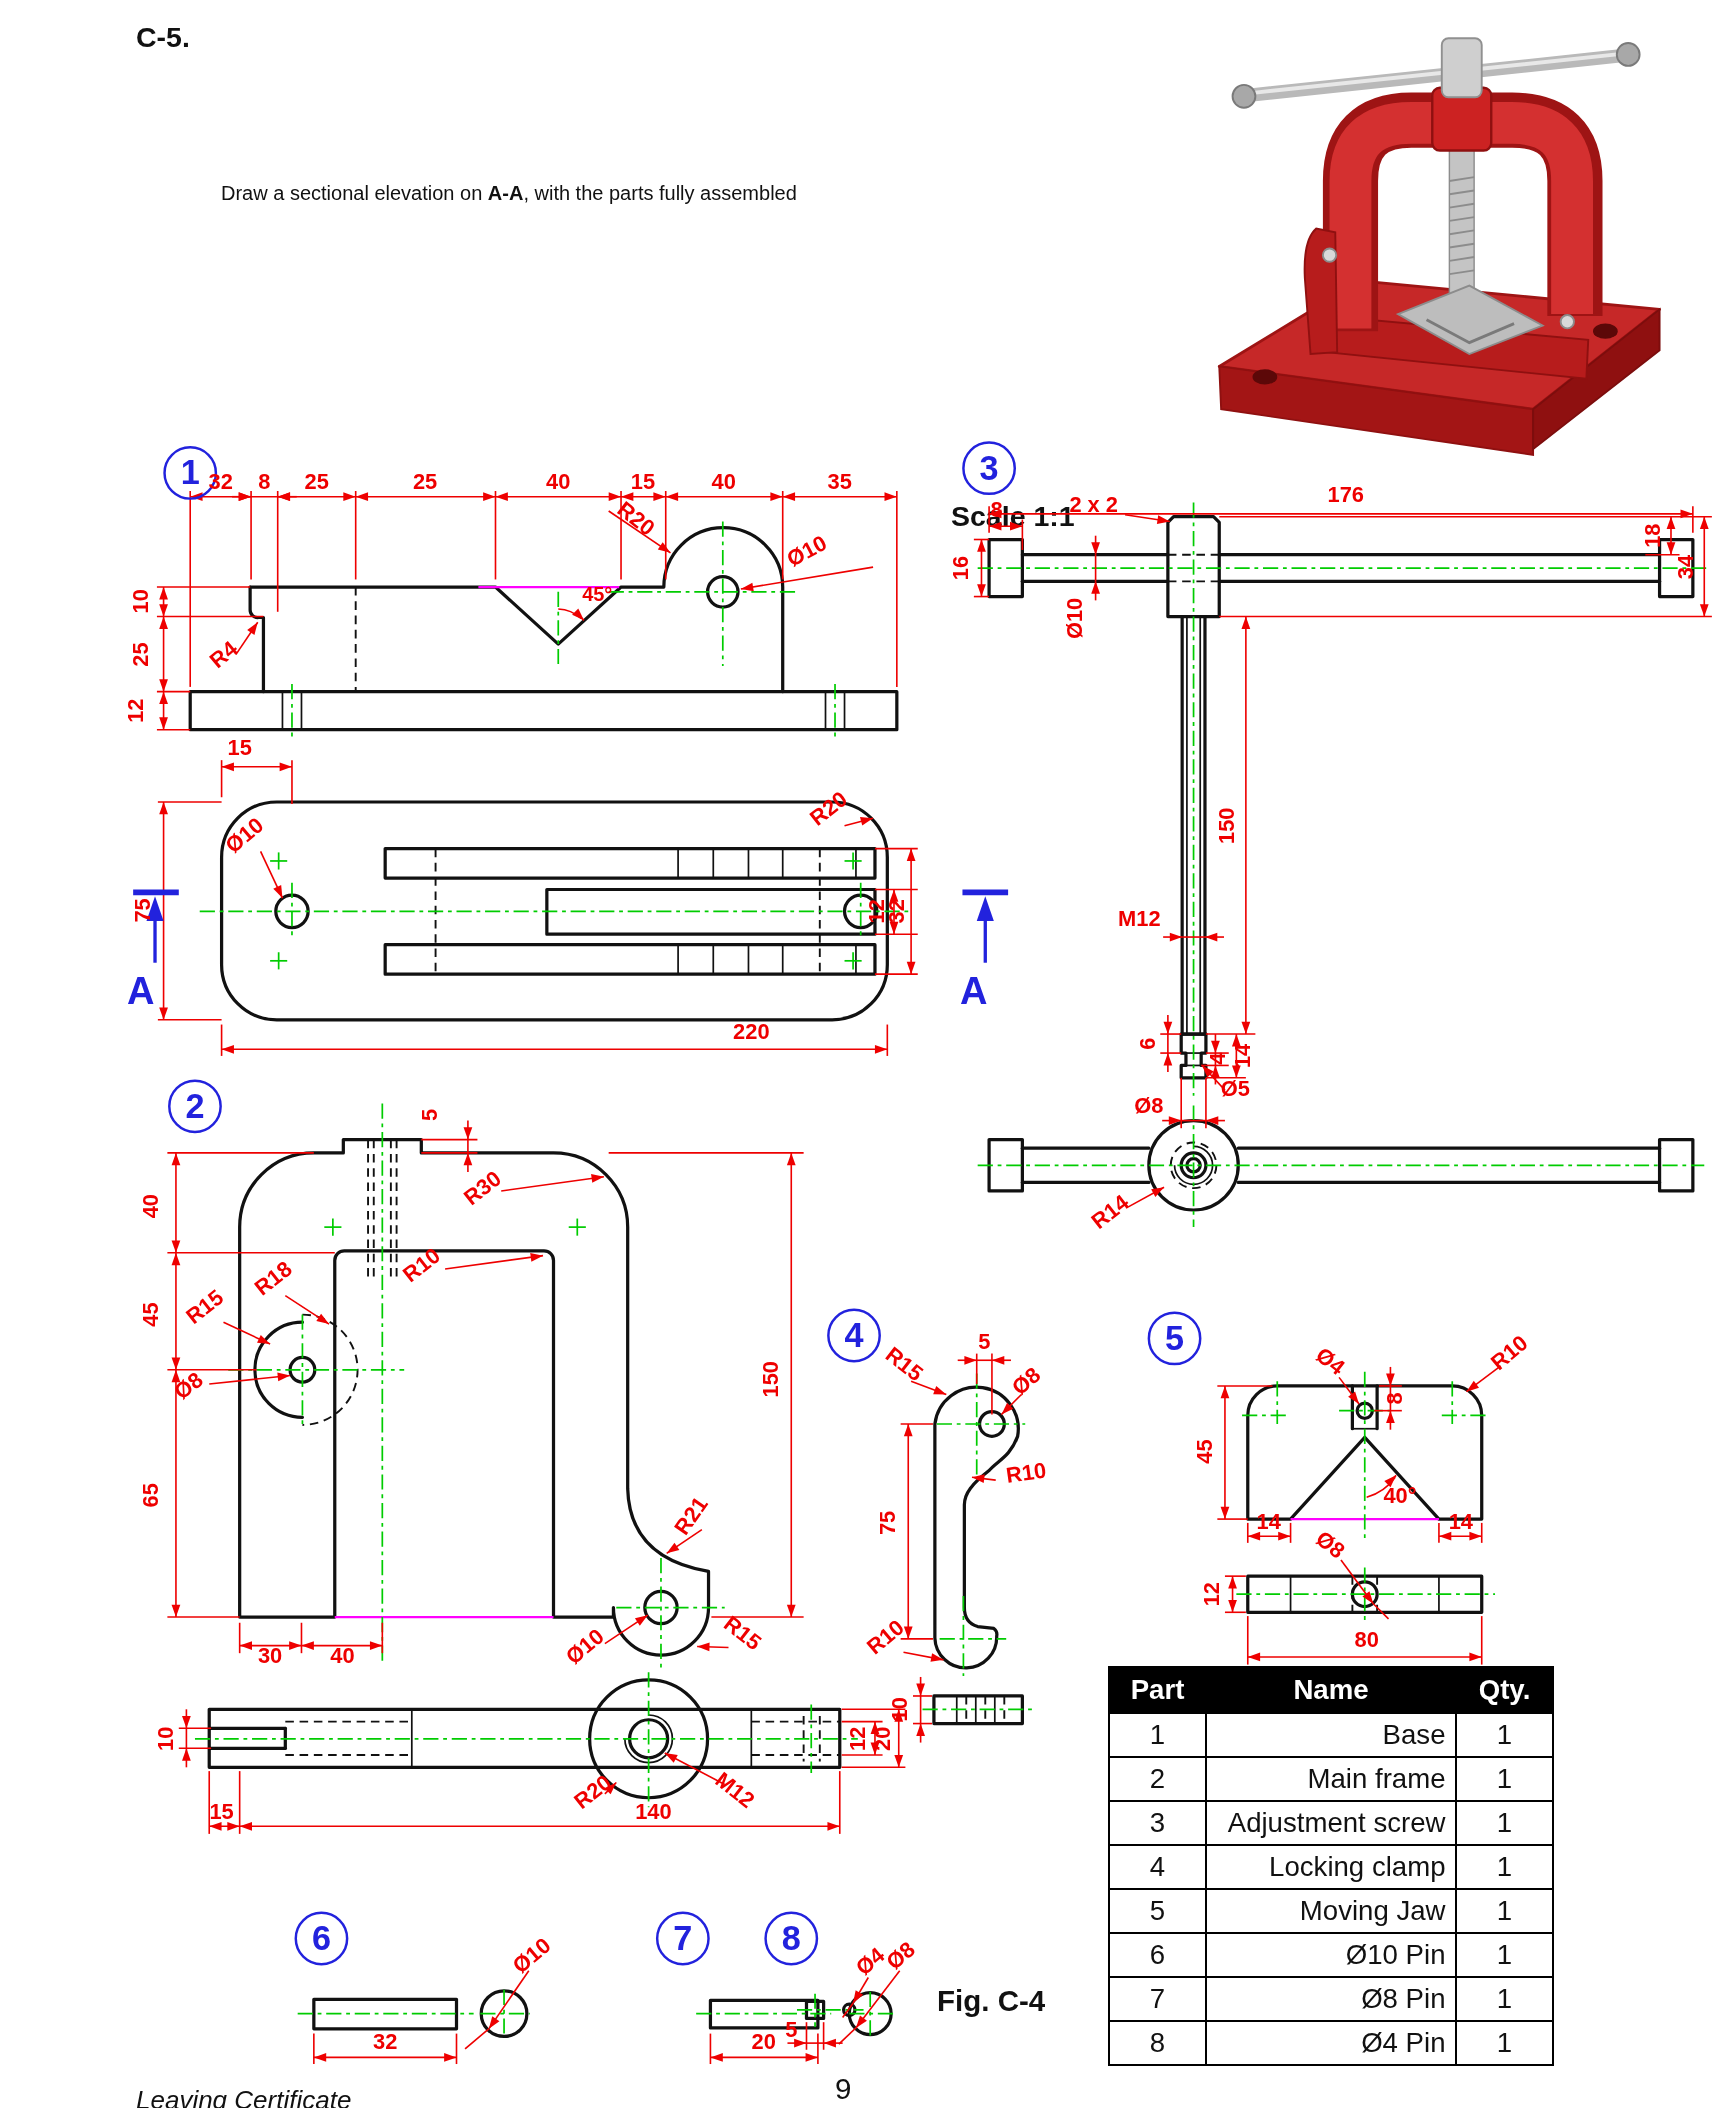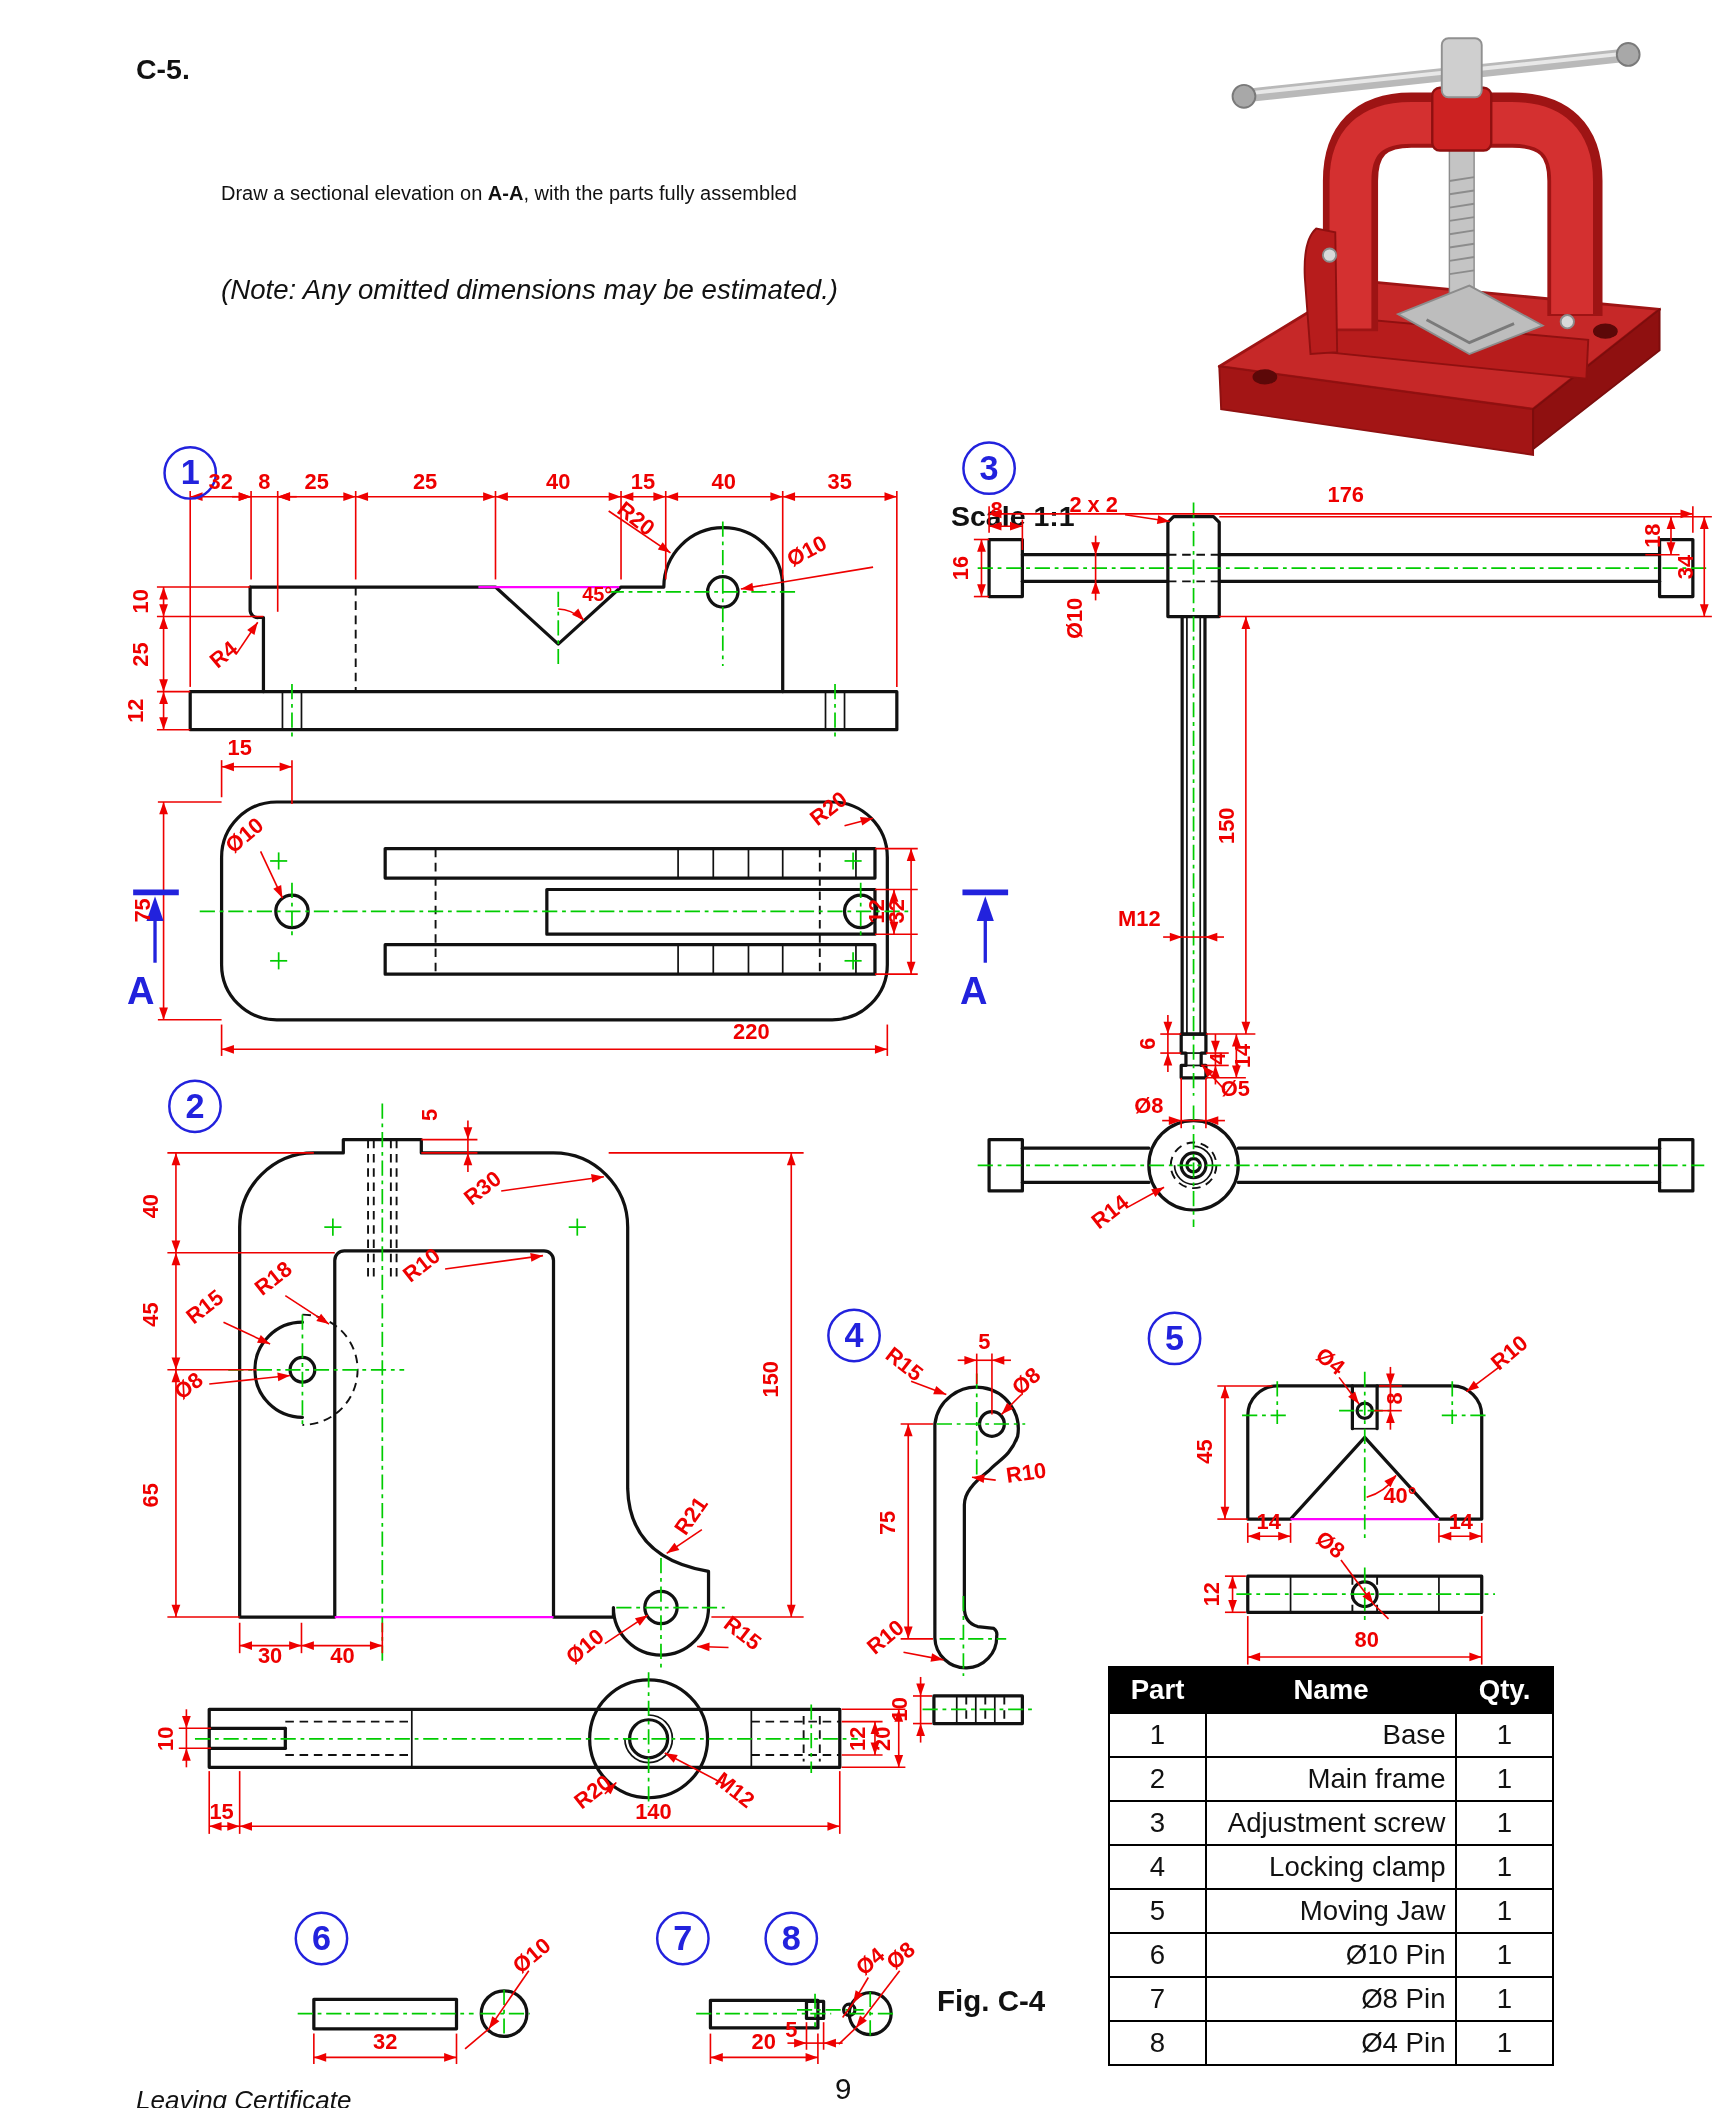--- a/index.html
+++ b/index.html
@@ -1,19 +1,19 @@
 <!DOCTYPE html>
 <html style="font-size:15px"><head>
 <meta charset="utf-8">
 <style>
   html,body{margin:0;padding:0;background:#888;}
   #page{position:relative;width:1729px;height:2109px;background:#ffffff;overflow:hidden;
         font-family:"Liberation Sans",sans-serif;color:#111;}
   
-  .qnum{position:absolute;left:136px;top:21px;font-size:28.5px;font-weight:bold;margin-top:32px;}
+  .qnum{position:absolute;left:136px;top:21px;font-size:28.5px;font-weight:bold;}
   .qlines{position:absolute;left:221px;top:21px;font-size:27.6px;line-height:41px;}
   .task{position:absolute;left:221px;top:173px;font-size:20px;line-height:41px;}
   .note{position:absolute;left:221px;top:274px;font-size:27.6px;font-style:italic;}
   .scale{position:absolute;left:951px;top:500px;font-size:28.5px;font-weight:bold;}
   .figlbl{position:absolute;left:937px;top:1984px;font-size:29.5px;font-weight:bold;}
   .footer{position:absolute;left:136px;top:2085px;font-size:26px;font-style:italic;}
   .pageno{position:absolute;left:835px;top:2072px;font-size:29.5px;}
   .b{font-weight:bold}.i{font-style:italic}
   
   #ptable{position:absolute;left:1108px;top:1666px;width:446px;border-collapse:collapse;
@@ -40,21 +40,20 @@
 </style>
 </head>
 <body>
 
 <div id="page">
 
   <div class="qnum">C-5.</div>
   <div class="task">
     <div><span>Draw a sectional elevation on </span><span class="b">A-A</span><span>, with the parts fully assembled</span></div>
   </div>
-  <div class="note"><span>(</span><span>Note: Any omitted dimensions may be estimated</span><span>.)</span></div>
   <div class="scale">Scale 1:1</div>
   <div class="figlbl">Fig. C-4</div>
   <div class="footer">Leaving Certificate</div>
   <div class="pageno">9</div>
 
   <table id="ptable">
     <thead>
         <tr>
           <th>Part</th>
           <th>Name</th>

